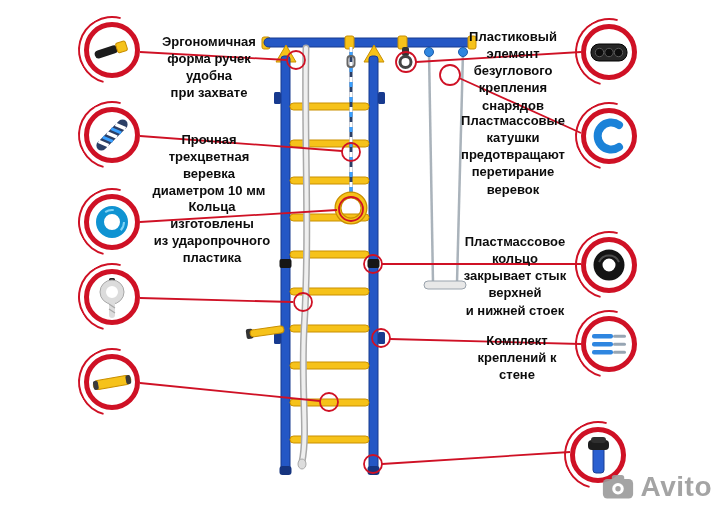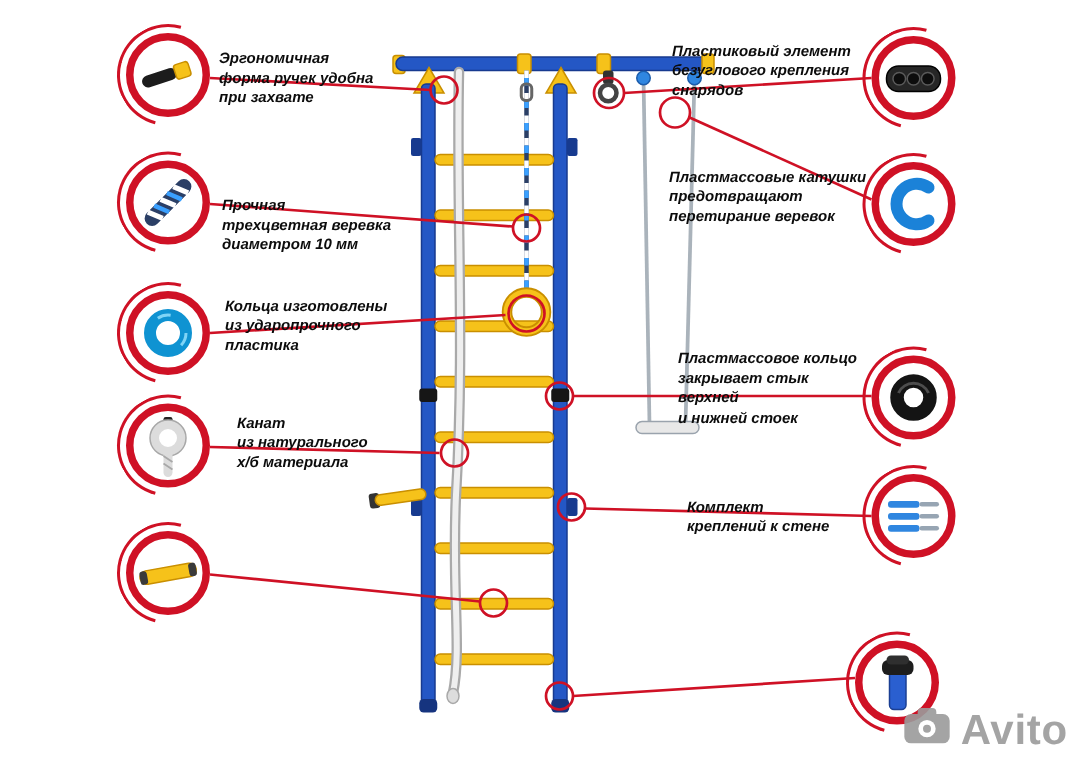--- a/index.html
+++ b/index.html
@@ -5,23 +5,23 @@
   html,body{margin:0;padding:0;background:#fff}
   .canvas{position:relative;width:720px;height:509px;background:#fff;overflow:hidden;
           font-family:"Liberation Sans",sans-serif}
   .art{position:absolute;left:0;top:0}
   .badge{position:absolute;width:46px;height:46px;background:#fff;border:5px solid #cf1125;
          border-radius:50%;display:flex;align-items:center;justify-content:center;
          box-sizing:content-box}
   .badge::after{content:"";position:absolute;inset:-11px;border-radius:50%;
          border:2px solid #cf1125;border-color:#cf1125 transparent transparent #cf1125;
          transform:rotate(-30deg)}
-  .label{position:absolute;font-style:italic;font-weight:bold;font-size:10px;line-height:1.32;
-         color:#0c0c0c;text-align:left;white-space:pre-line}
-  .watermark{position:absolute;right:8px;bottom:6px;display:flex;gap:7px;
+  .label{position:absolute;font-weight:bold;font-size:13px;line-height:1.32;
+         color:#0c0c0c;text-align:center;white-space:pre-line}
+  .watermark{position:absolute;right:8px;bottom:6px;display:flex;align-items:center;gap:7px;
          opacity:.9}
   .wm-text{font-weight:bold;font-size:28px;color:#9b9b9b;letter-spacing:.5px}
 </style>
 </head>
 <body>
 
 <div class="canvas">
 
   <svg class="art" width="720" height="509" viewBox="0 0 720 509">
     <g>
@@ -198,23 +198,20 @@
 
   <div class="label" style="left:146px;top:33px;width:126px">Эргономичная
 форма ручек удобна
 при захвате</div>
   <div class="label" style="left:148px;top:131px;width:122px">Прочная
 трехцветная веревка
 диаметром 10 мм</div>
   <div class="label" style="left:150px;top:198px;width:124px">Кольца изготовлены
 из ударопрочного
 пластика</div>
-  <div class="label" style="left:158px;top:276px;width:110px">Канат
-из натурального
-х/б материала</div>
 
   <div class="label" style="left:446px;top:112px;width:134px">Пластмассовые катушки
 предотвращают
 перетирание веревок</div>
   <div class="label" style="left:448px;top:28px;width:130px">Пластиковый элемент
 безуглового крепления
 снарядов</div>
   <div class="label" style="left:458px;top:332px;width:118px">Комплект
 креплений к стене</div>
   <div class="label" style="left:452px;top:233px;width:126px">Пластмассовое кольцо

